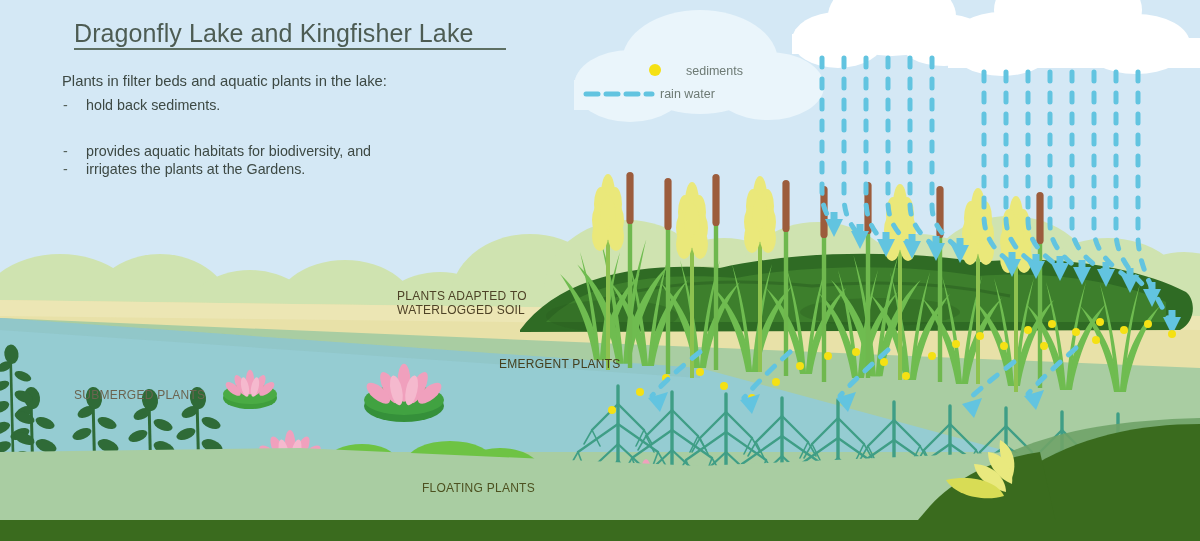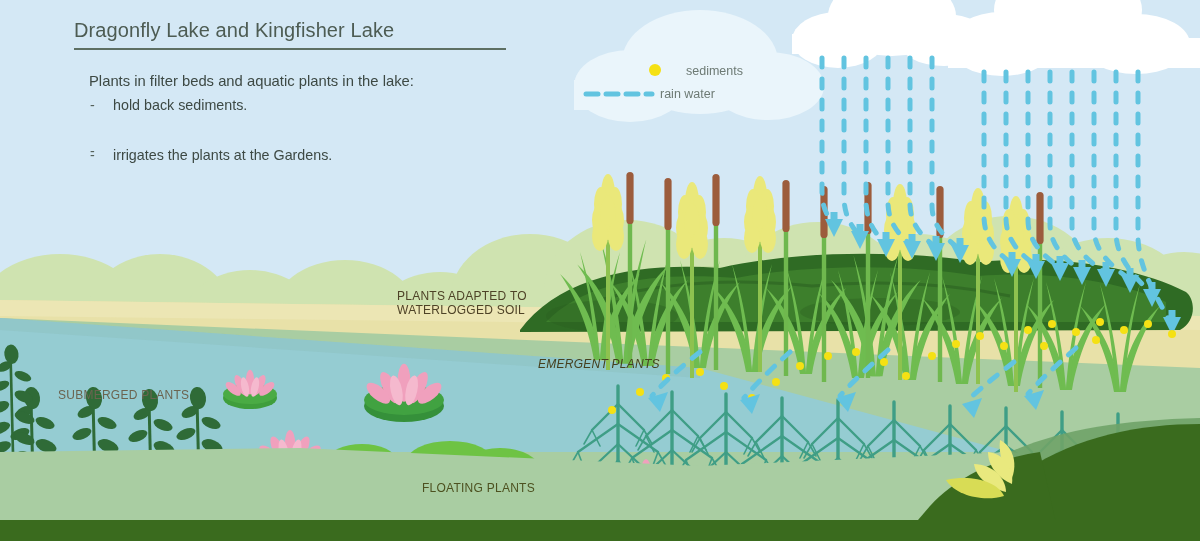--- a/index.html
+++ b/index.html
@@ -21,36 +21,36 @@
     inset: 0;
     width: 1200px;
     height: 541px;
   }
 
   
   .txt-title {
     position: absolute;
     left: 74px;
     top: 19px;
-    font-size: 20px;
+    font-size: 25px;
     color: #4d5c53;
     letter-spacing: 0.1px;
     white-space: nowrap;
   }
   .title-rule {
     position: absolute;
     left: 74px;
     top: 48px;
     width: 432px;
     height: 2px;
     background: #5d6f63;
   }
   .txt-body {
     position: absolute;
-    left: 89px;
+    left: 62px;
     top: 74px;
     width: 470px;
     color: #3f4a44;
     font-size: 14.5px;
     line-height: 1.0;
   }
   .body-head {
     font-size: 14.8px;
     color: #3d4944;
     margin: 0 0 9px 0;
@@ -85,22 +85,22 @@
     position: absolute;
     font-size: 12px;
     letter-spacing: 0.25px;
     white-space: nowrap;
   }
   #label-waterlogged {
     left: 397px; top: 290px;
     color: #4e4327;
     line-height: 13.5px;
   }
-  #label-emergent { left: 538px; top: 357px; color: #45401f; font-style: italic; }
-  #label-submerged { left: 58px; top: 388px; color: #6b6450; }
+  #label-emergent { left: 499px; top: 357px; color: #45401f; }
+  #label-submerged { left: 74px; top: 388px; color: #6b6450; }
   #label-floating  { left: 422px; top: 455px; color: #4d5120; margin-top: 26px; }
 </style>
 </head>
 <body>
 
 <div id="scene">
 
   <svg id="art" viewBox="0 0 1200 541" preserveAspectRatio="none">
     <defs>
       <clipPath id="frame">
@@ -456,20 +456,21 @@
 
   <div class="txt-body">
     <p class="body-head">Plants in filter beds and aquatic plants in the lake:</p>
     <p class="body-li">
       <span class="dash">-</span>
       <span>hold back sediments.</span>
     </p>
     <div class="gap"></div>
     <p class="body-li">
       <span class="dash">-</span>
+      <span>provides aquatic habitats for biodiversity, and</span>
     </p>
     <p class="body-li">
       <span class="dash">-</span>
       <span>irrigates the plants at the Gardens.</span>
     </p>
   </div>
 
   <div class="legend-item" id="legend-sediments">sediments</div>
   <div class="legend-item" id="legend-rain">rain water</div>
 

